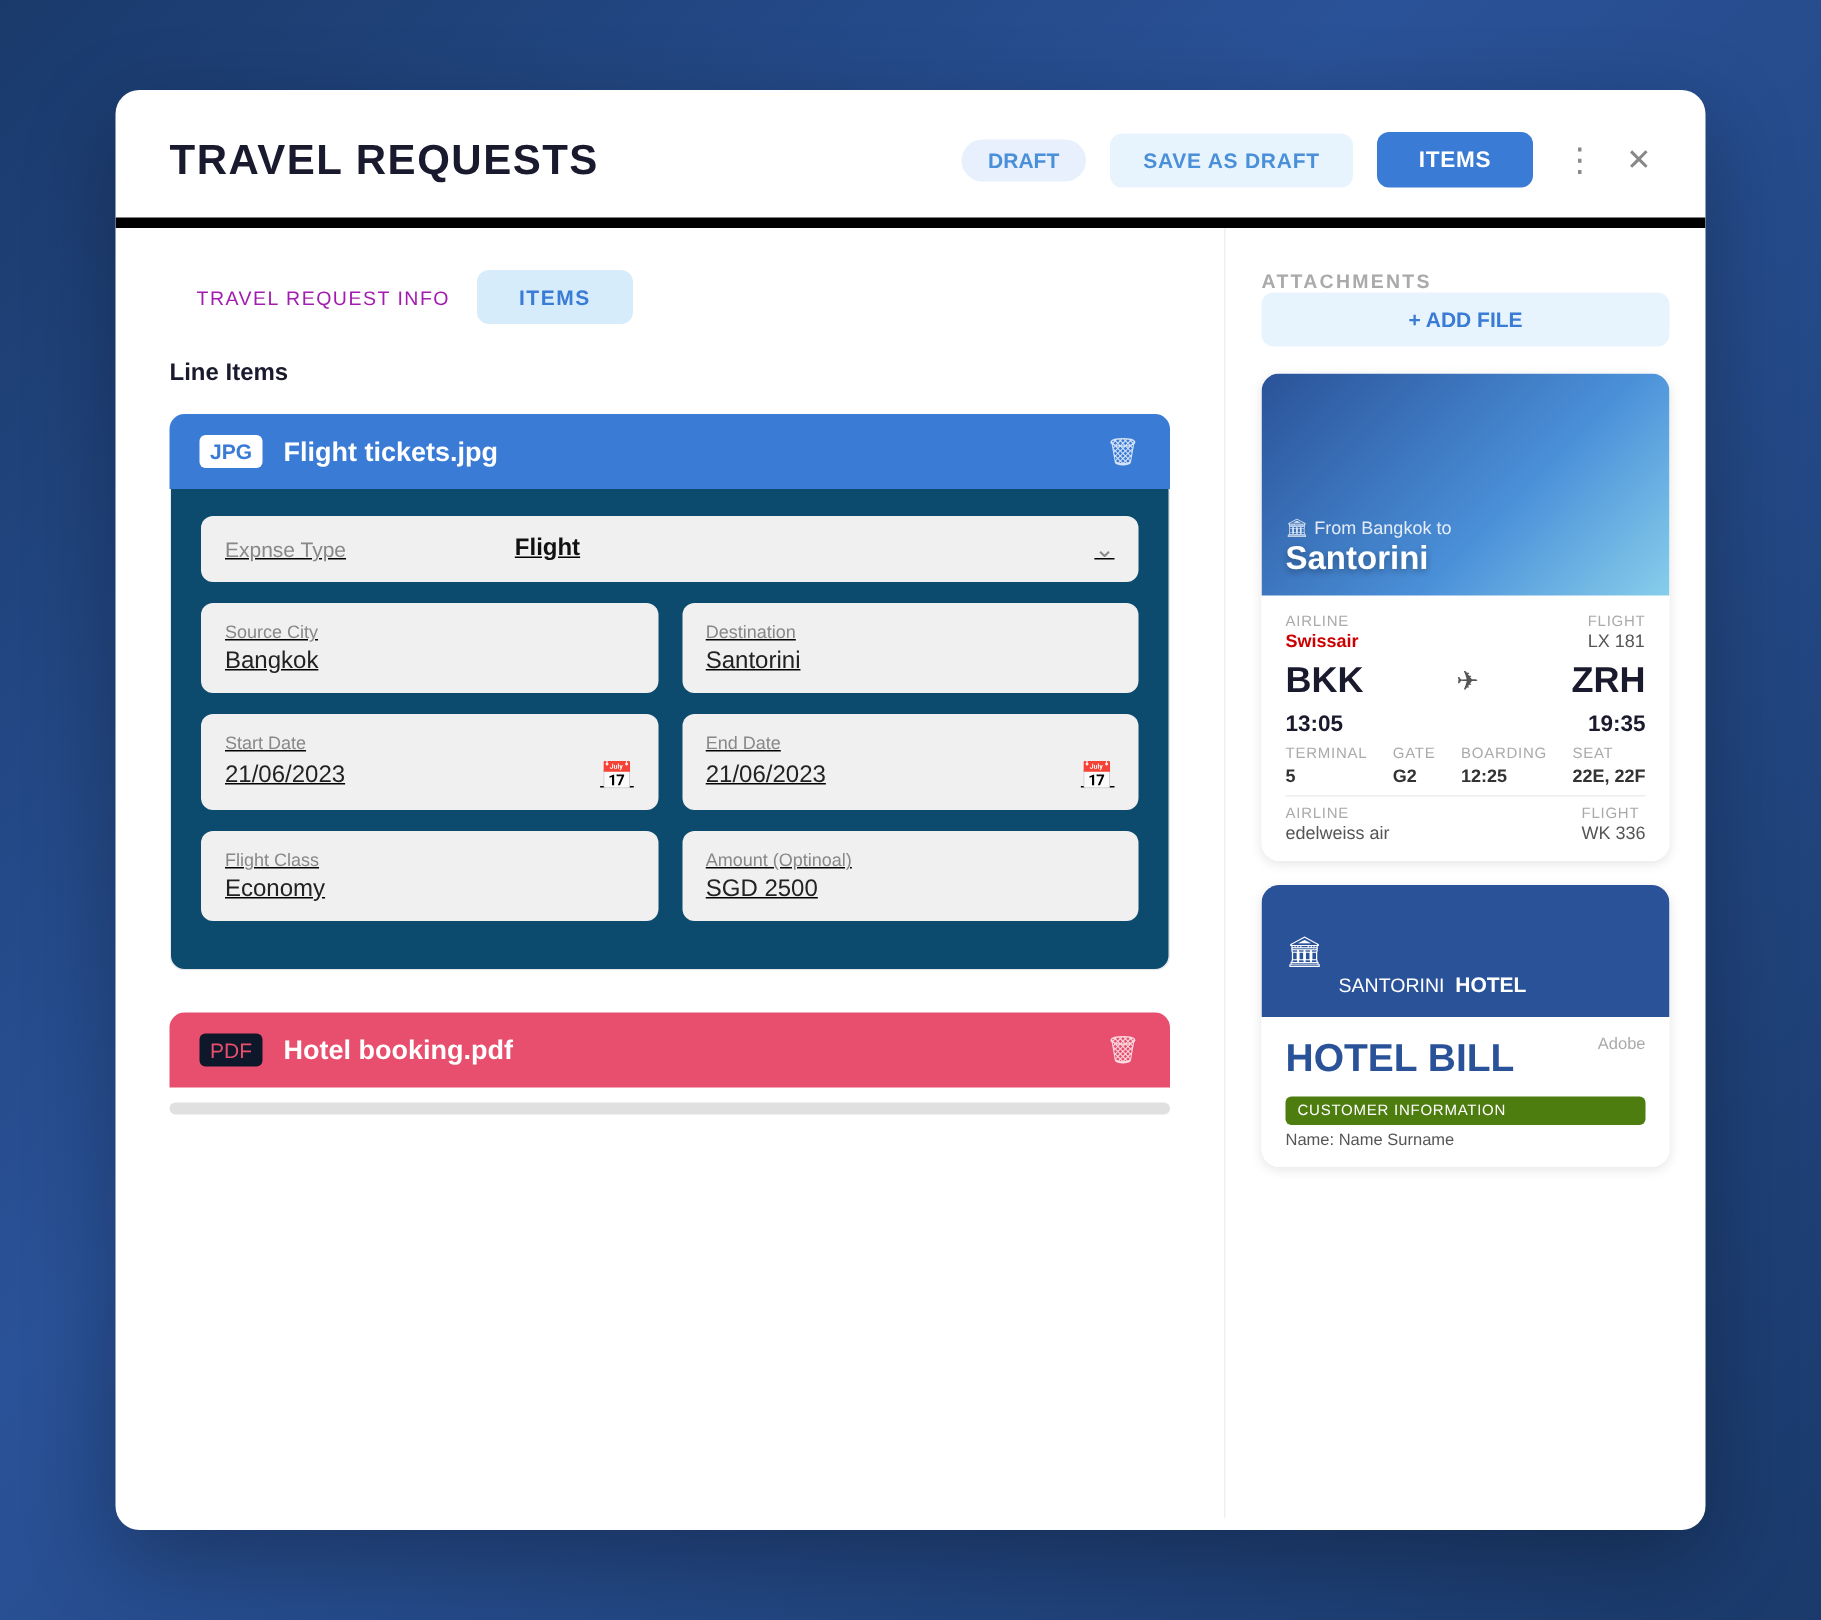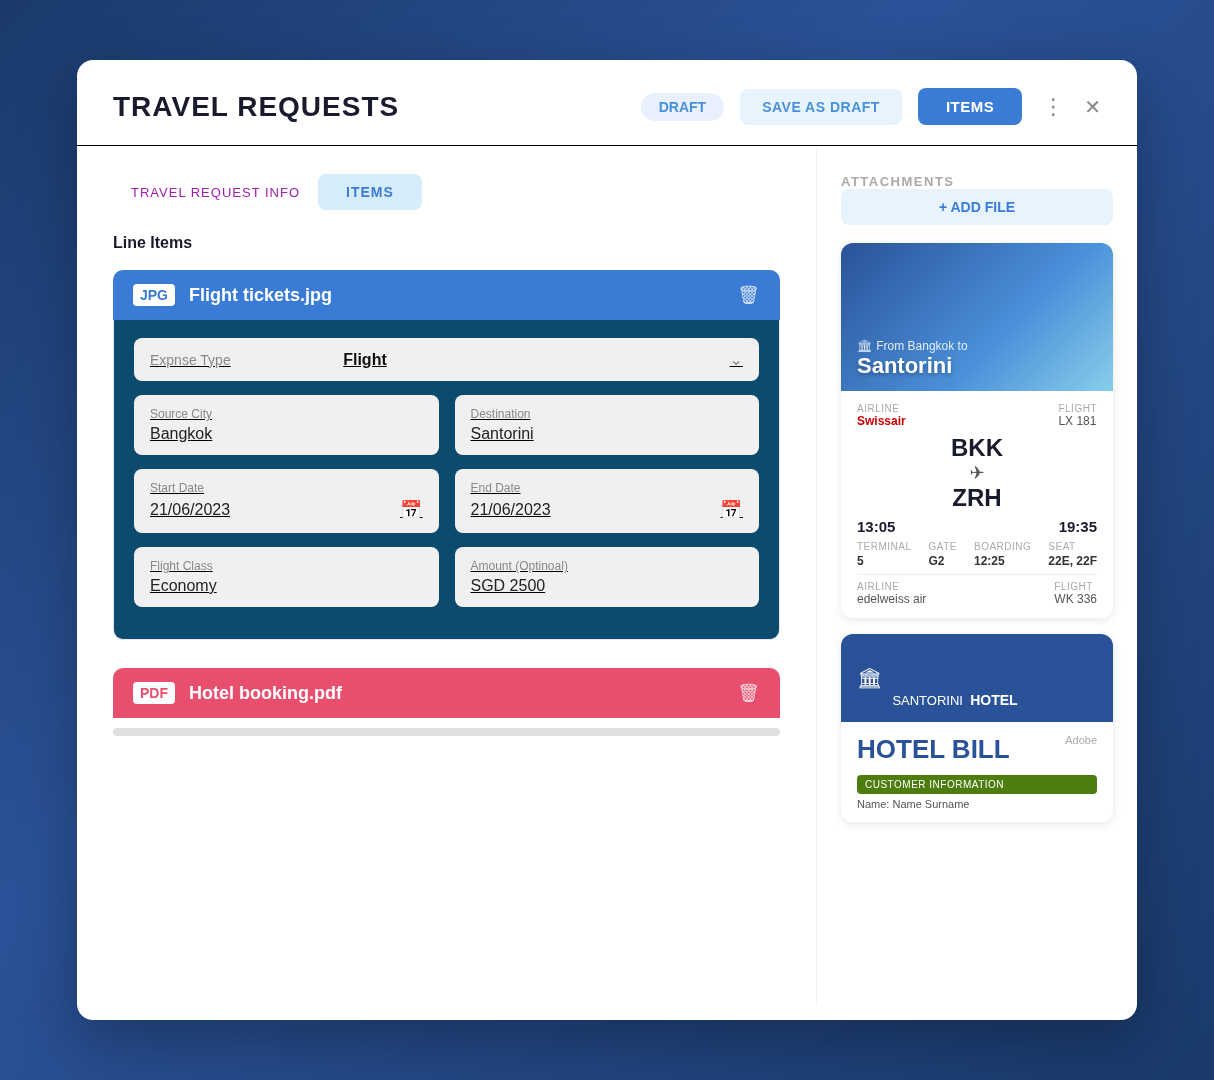--- a/index.html
+++ b/index.html
@@ -17,21 +17,21 @@
       width: 1060px;
       min-height: 960px;
       padding: 0;
       overflow: hidden;
       box-shadow: 0 20px 60px rgba(0,0,0,0.3);
     }
     .modal-header {
       display: flex;
       align-items: center;
       padding: 28px 36px 20px 36px;
-      border-bottom: 1px solid #000000;
+      border-bottom: 7px solid #000000;
       gap: 16px;
     }
     .modal-title {
       font-size: 28px;
       font-weight: 700;
       color: #1a1a2e;
       letter-spacing: 1px;
       flex: 1;
     }
     .badge-draft {
@@ -155,23 +155,23 @@
     .file-card-pdf {
       background: #e84e6e;
       border-radius: 10px 10px 0 0;
       padding: 14px 20px;
       display: flex;
       align-items: center;
       gap: 14px;
       margin-top: 28px;
     }
     .file-badge-pdf {
-      background: #ffffff;
+      background: #0f172a;
       color: #e84e6e;
-      font-weight: 700;
+      font-weight: 400;
       font-size: 14px;
       border-radius: 4px;
       padding: 3px 7px;
     }
     .file-content {
       background: #0c4a6e;
       border-radius: 0 0 10px 10px;
       padding: 18px 20px;
       border: 1px solid #e8e8e8;
       border-top: none;
@@ -297,21 +297,20 @@
     }
     .flight-num {
       font-size: 12px;
       color: #555;
     }
     .route-row {
       display: flex;
       align-items: center;
       justify-content: space-between;
       margin-bottom: 6px;
-      flex-direction: column;
     }
     .airport-code {
       font-size: 24px;
       font-weight: 800;
       color: #1a1a2e;
     }
     .plane-icon {
       font-size: 18px;
       color: #555;
     }

